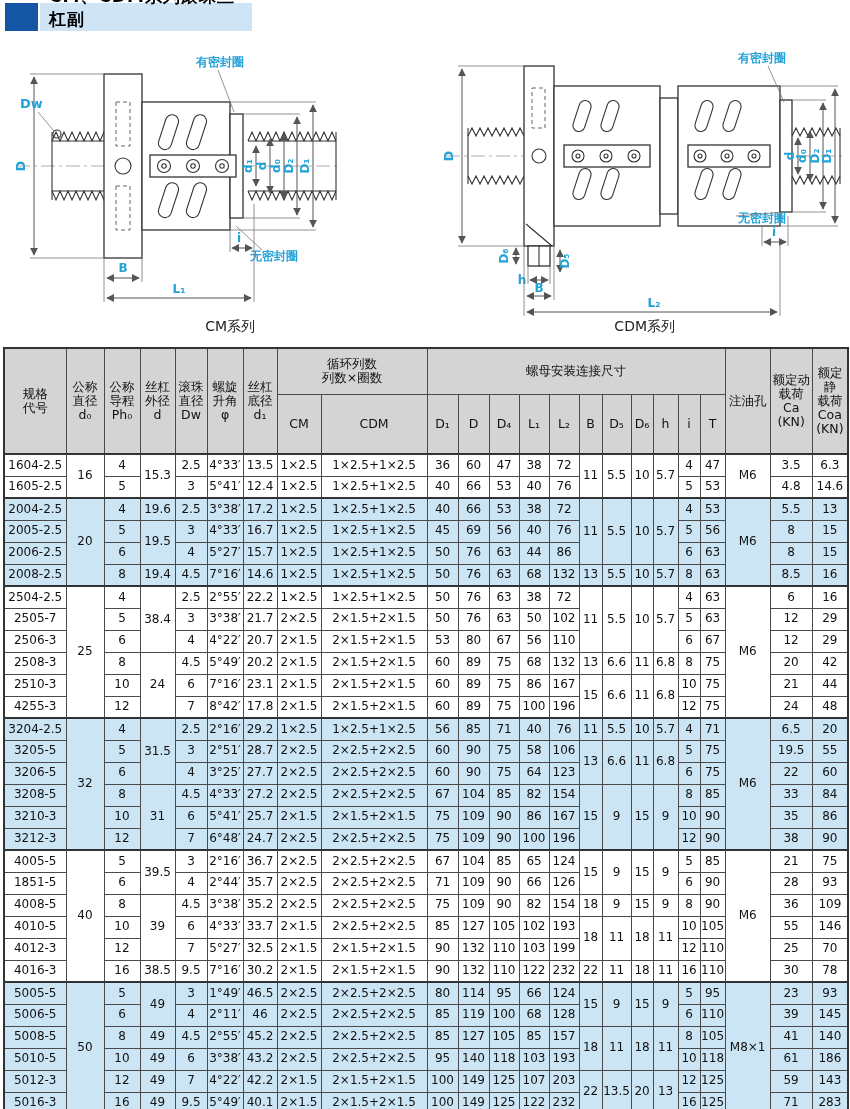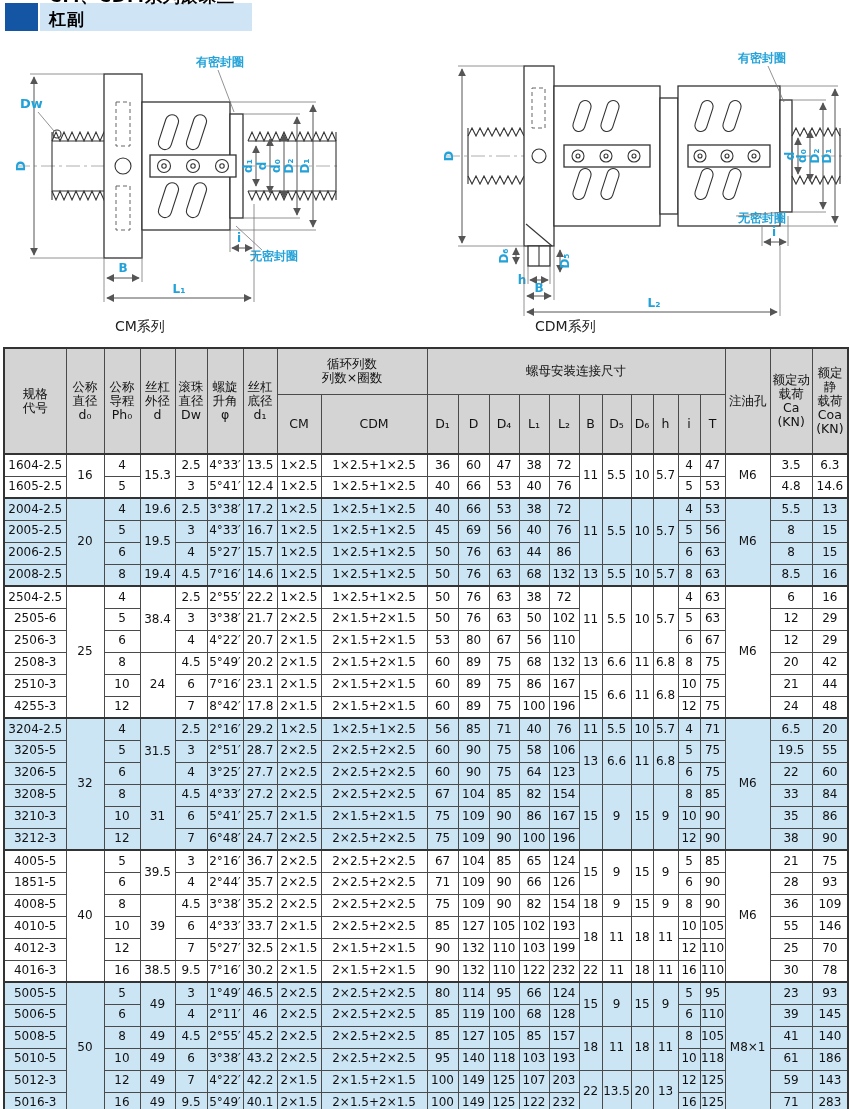--- a/index.html
+++ b/index.html
@@ -8,21 +8,21 @@
     font-family:"DejaVu Sans","Liberation Sans",sans-serif;color:#111;
   }
   
   .title-square{position:absolute;left:5px;top:3px;width:33px;height:28px;background:#1456a4;}
   .title-banner{
     position:absolute;left:40px;top:3px;width:212px;height:28px;background:#cfe4f5;
     display:flex;align-items:flex-end;padding-left:9px;box-sizing:border-box;
   }
   .title-banner span{font-size:17px;font-weight:bold;letter-spacing:1px;color:#000;}
   
-  .caption{position:absolute;top:318px;font-size:14px;color:#222;width:140px;text-align:left;}
+  .caption{position:absolute;top:318px;font-size:14px;color:#222;width:140px;text-align:right;}
   .cap-cm{left:115px;}
   .cap-cdm{left:535px;}
   
   .diag{position:absolute;top:44px;}
   .diag-cm{left:4px;}
   .diag-cdm{left:432px;}
   .ol{stroke:#333;stroke-width:1.3;fill:#ffffff;}
   .ol2{stroke:#333;stroke-width:1.1;fill:none;}
   .dash{stroke:#555;stroke-width:0.9;fill:none;stroke-dasharray:4 3;}
   .cl{stroke:#999;stroke-width:0.8;stroke-dasharray:14 4 3 4;}
@@ -471,21 +471,21 @@
         <td rowspan="3">5.5</td>
         <td rowspan="3">10</td>
         <td rowspan="3">5.7</td>
         <td>4</td>
         <td>63</td>
         <td rowspan="6">M6</td>
         <td>6</td>
         <td>16</td>
       </tr>
       <tr class="white">
-        <td>2505-6</td>
+        <td>2505-7</td>
         <td>5</td>
         <td>3</td>
         <td>3°38′</td>
         <td>21.7</td>
         <td>2×2.5</td>
         <td>2×1.5+2×1.5</td>
         <td>50</td>
         <td>76</td>
         <td>63</td>
         <td>50</td>

